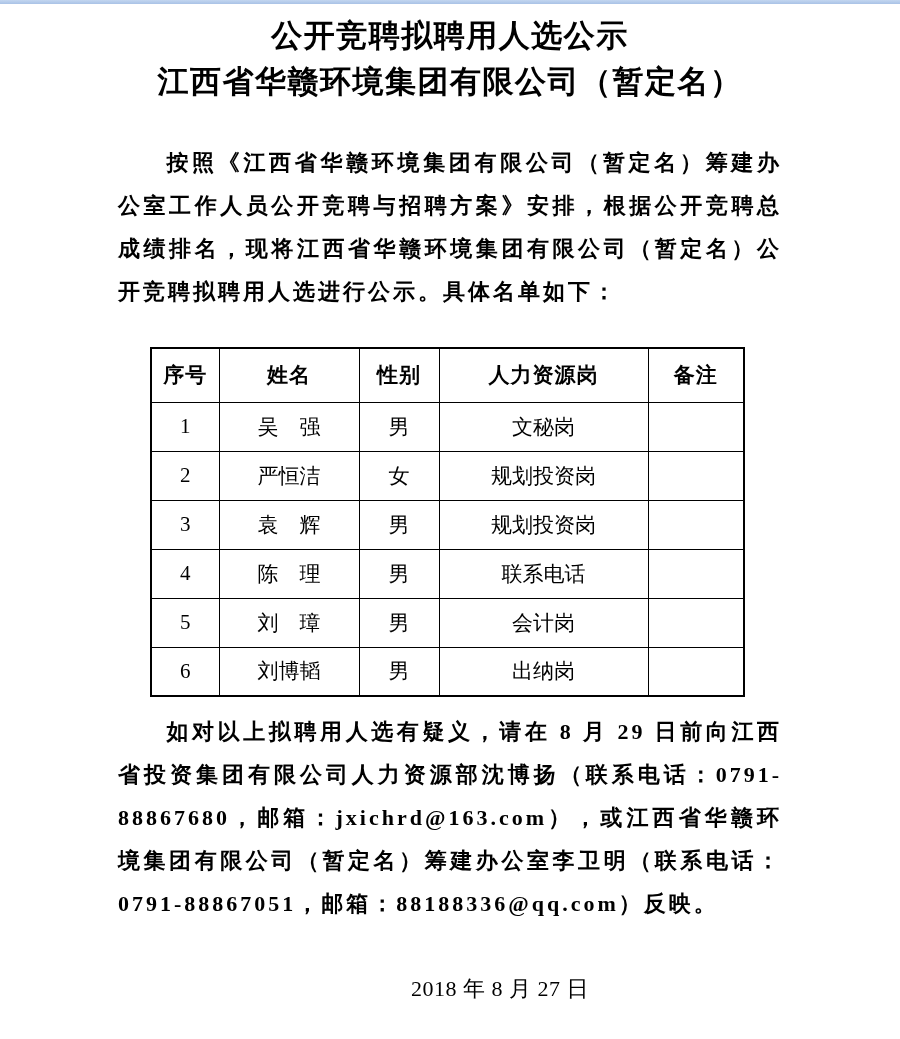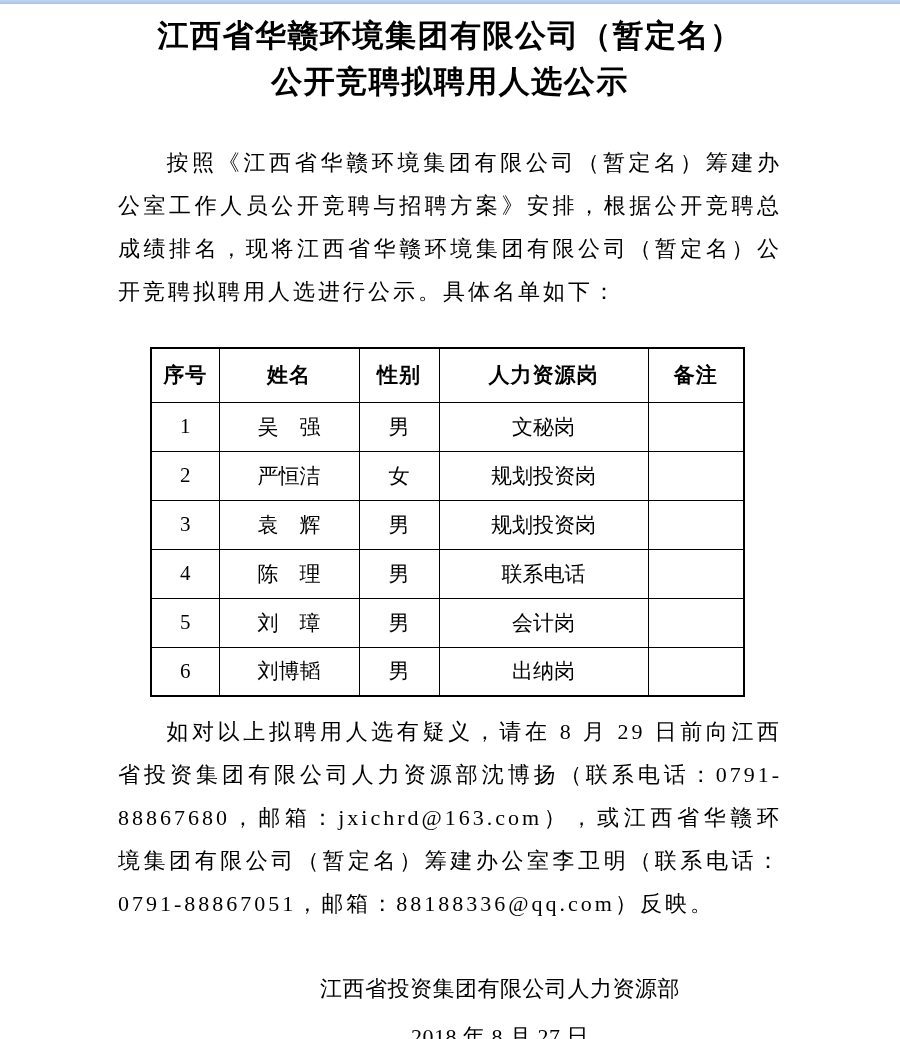--- a/index.html
+++ b/index.html
@@ -28,20 +28,21 @@
     line-height: 46px;
     letter-spacing: 1.5px;
   }
   .body-paragraph {
     margin: 36px 118px 0 118px;
     font-size: 22px;
     line-height: 43px;
     letter-spacing: 3px;
     text-align: justify;
     text-indent: 2.2em;
+    font-weight: bold;
   }
   .body-paragraph.after-table {
     margin-top: 13px;
   }
   table.candidates {
     margin: 34px 0 0 150px;
     border-collapse: collapse;
     table-layout: fixed;
     width: 593px;
     font-size: 21px;
@@ -73,22 +74,22 @@
     line-height: 48px;
     letter-spacing: 0.5px;
   }
 </style>
 </head>
 <body>
 
 <div class="top-line"></div>
 
 <div class="doc-title">
+  <div>公开竞聘拟聘用人选公示</div>
   <div>江西省华赣环境集团有限公司（暂定名）</div>
-  <div>公开竞聘拟聘用人选公示</div>
 </div>
 
 <p class="body-paragraph">按照《江西省华赣环境集团有限公司（暂定名）筹建办公室工作人员公开竞聘与招聘方案》安排，根据公开竞聘总成绩排名，现将江西省华赣环境集团有限公司（暂定名）公开竞聘拟聘用人选进行公示。具体名单如下：</p>
 
 <table class="candidates">
   <colgroup>
     <col class="col-seq">
       <col class="col-name">
       <col class="col-sex">
       <col class="col-post">
@@ -145,15 +146,14 @@
       <td>男</td>
       <td>出纳岗</td>
       <td></td>
     </tr>
   </tbody>
 </table>
 
 <p class="body-paragraph after-table">如对以上拟聘用人选有疑义，请在 8 月 29 日前向江西省投资集团有限公司人力资源部沈博扬（联系电话：0791-88867680，邮箱：jxichrd@163.com），或江西省华赣环境集团有限公司（暂定名）筹建办公室李卫明（联系电话：0791-88867051，邮箱：88188336@qq.com）反映。</p>
 
 <div class="signature-block">
-  <div>江西省投资集团有限公司人力资源部</div>
   <div>2018 年 8 月 27 日</div>
 </div>
 
 </body></html>

